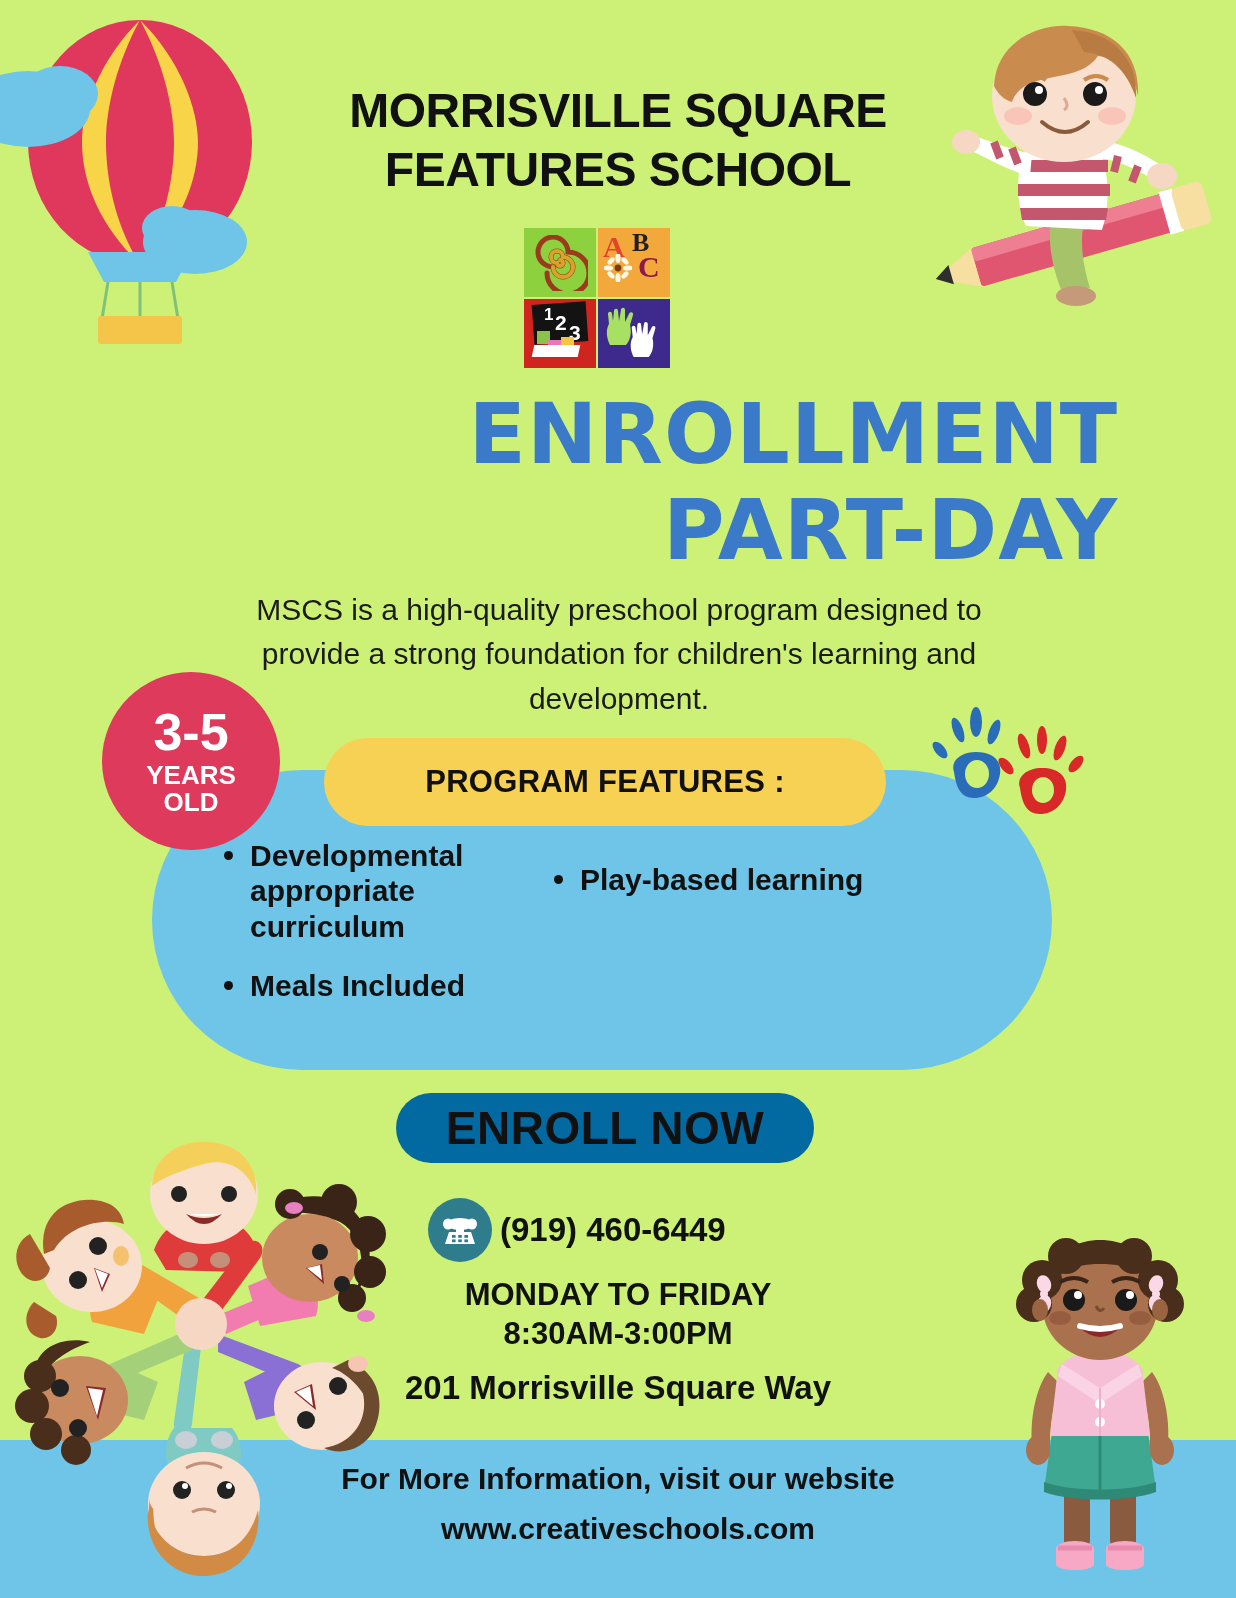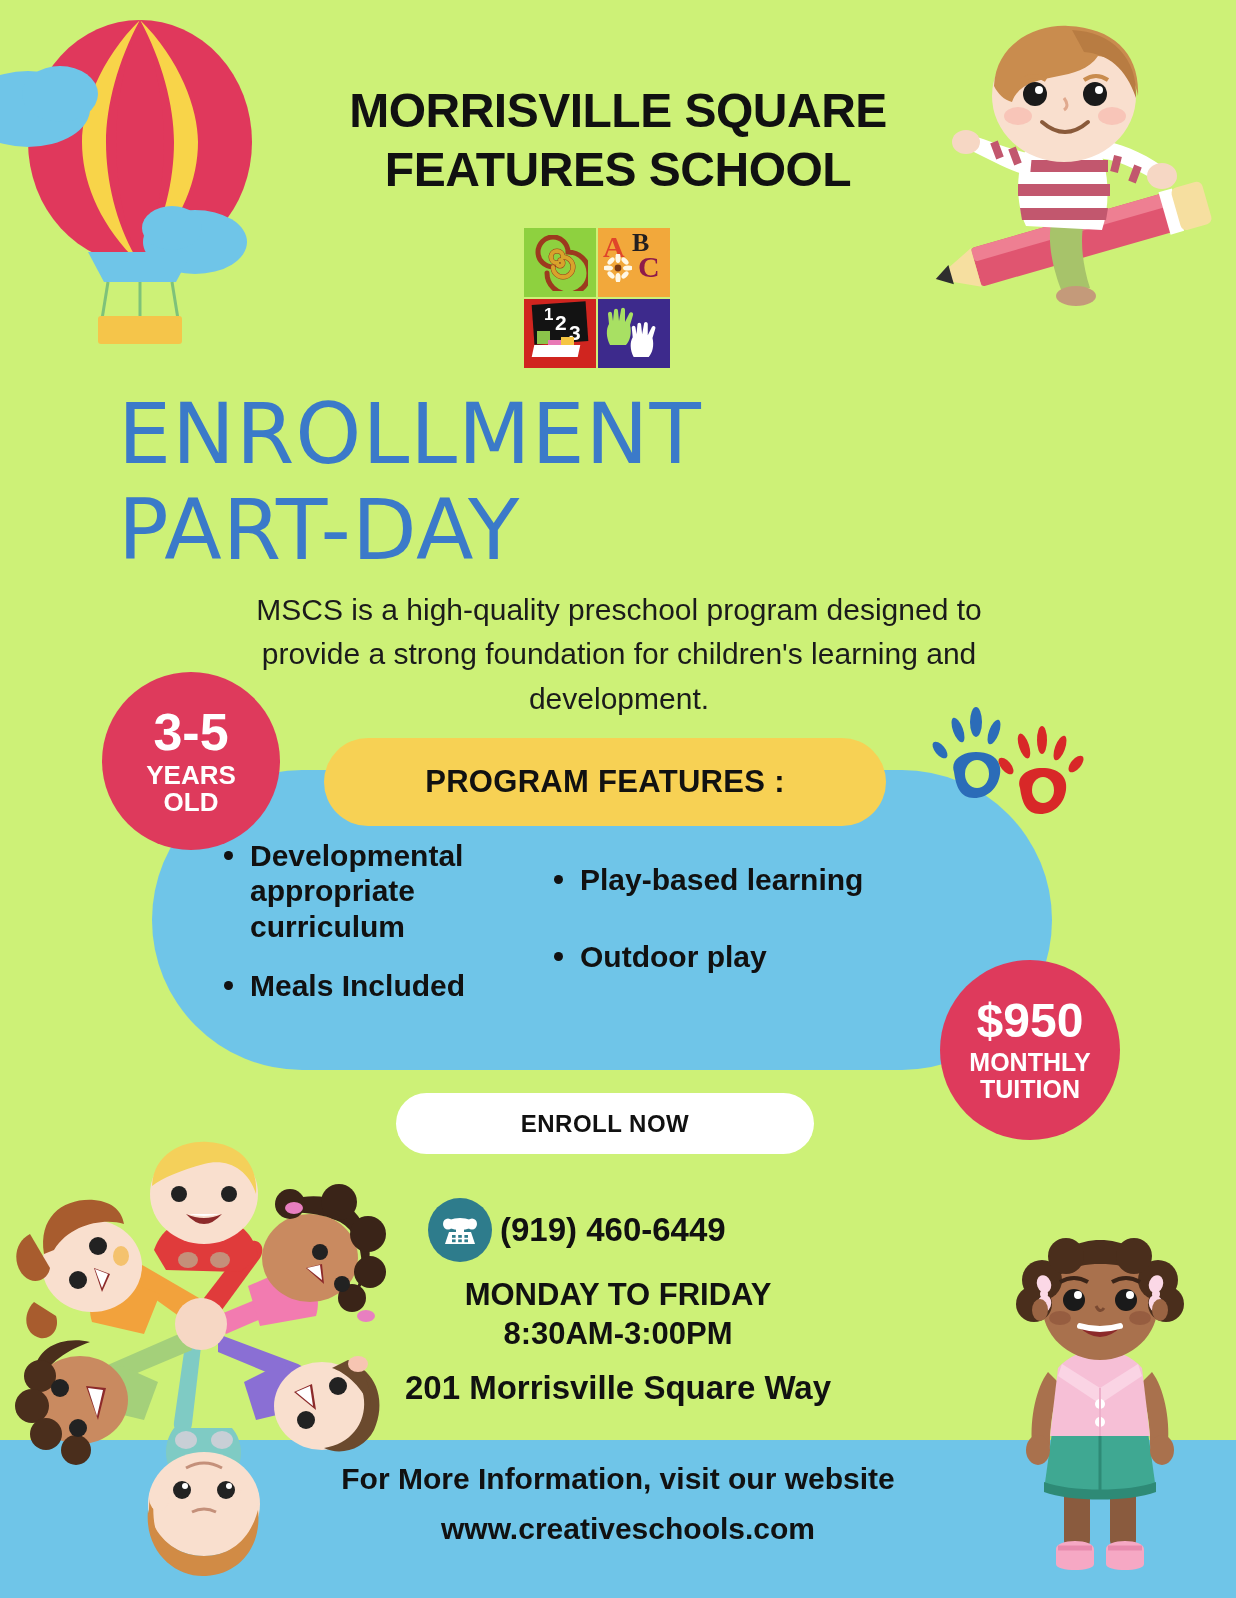--- a/index.html
+++ b/index.html
@@ -63,23 +63,23 @@
   .cube.g{left:13px;top:32px;background:#8BC34A;}
   .cube.p{left:24px;top:41px;background:#E879B5;}
   .cube.y{left:37px;top:38px;background:#F5C542;}
   
   .hand{position:absolute;}
   .hand.green{left:6px;top:8px;}
   .hand.white{left:30px;top:22px;}
   
   .enroll-heading{
     position:absolute;left:118px;top:392px;width:1000px;
-    text-align:left;color:#3B7AC9;
+    text-align:right;color:#3B7AC9;
     font-family:"DejaVu Sans", sans-serif;
-    font-weight:normal;font-size:84px;line-height:1.0;
+    font-weight:bold;font-size:84px;line-height:1.0;
     letter-spacing:1px;
     text-transform:uppercase;
   }
   .enroll-heading .l2{display:block;margin-top:12px;}
   
   .description{
     position:absolute;left:228px;top:588px;width:782px;
     text-align:center;color:#1b1b1b;
     font-size:30px;line-height:1.48;
   }
@@ -119,24 +119,24 @@
   .tuition-badge{
     position:absolute;left:940px;top:960px;width:180px;height:180px;
     background:#DE3A5C;border-radius:50%;
     display:flex;flex-direction:column;align-items:center;justify-content:center;
     color:#ffffff;text-align:center;
   }
   .tuition-badge .big{font-size:48px;font-weight:bold;line-height:1;}
   .tuition-badge .sm{font-size:25px;font-weight:bold;line-height:1.08;margin-top:4px;}
   
   .enroll-btn{
-    position:absolute;left:396px;top:1093px;width:418px;height:61px;
-    background:#ffffff;border-radius:35px;
+    position:absolute;left:396px;top:1093px;width:418px;height:70px;
+    background:#0369a1;border-radius:35px;
     display:flex;align-items:center;justify-content:center;
-    font-size:24px;font-weight:bold;color:#111;letter-spacing:0.5px;
+    font-size:46px;font-weight:bold;color:#111;letter-spacing:0.5px;
   }
   
   .phone-row{
     position:absolute;left:428px;top:1198px;
     display:flex;align-items:center;gap:8px;
   }
   .phone-icon{
     width:64px;height:64px;border-radius:50%;background:#2E7C8C;
     display:flex;align-items:center;justify-content:center;
   }
@@ -300,21 +300,20 @@
   </div>
 
   <div class="features-title">PROGRAM FEATURES :</div>
 
   <div class="feat-col left">
     <div class="feat-item">Developmental appropriate curriculum</div>
     <div class="feat-item">Meals Included</div>
   </div>
   <div class="feat-col right">
     <div class="feat-item">Play-based learning</div>
-    <div class="feat-item">Outdoor play</div>
   </div>
 
   <svg class="handprints" viewBox="0 0 160 130" xmlns="http://www.w3.org/2000/svg">
     <g fill="#2B6CB8">
       <ellipse cx="12" cy="52" rx="5" ry="10" transform="rotate(-40 12 52)"></ellipse>
       <ellipse cx="30" cy="32" rx="5" ry="13" transform="rotate(-20 30 32)"></ellipse>
       <ellipse cx="48" cy="24" rx="6" ry="15"></ellipse>
       <ellipse cx="66" cy="34" rx="5" ry="13" transform="rotate(20 66 34)"></ellipse>
       <path d="M26 74 C22 62 34 54 48 54 C64 54 74 62 72 76 C70 90 60 100 46 100 C32 100 28 88 26 74 Z"></path>
     </g>
@@ -323,27 +322,20 @@
       <ellipse cx="78" cy="68" rx="5" ry="10" transform="rotate(-40 78 68)"></ellipse>
       <ellipse cx="96" cy="48" rx="5" ry="13" transform="rotate(-18 96 48)"></ellipse>
       <ellipse cx="114" cy="42" rx="5" ry="14"></ellipse>
       <ellipse cx="132" cy="50" rx="5" ry="13" transform="rotate(20 132 50)"></ellipse>
       <ellipse cx="148" cy="66" rx="5" ry="10" transform="rotate(40 148 66)"></ellipse>
       <path d="M92 90 C88 78 100 70 114 70 C130 70 140 78 138 92 C136 106 126 116 112 116 C98 116 94 104 92 90 Z"></path>
     </g>
     <ellipse cx="115" cy="92" rx="11" ry="13" fill="#CDF177"></ellipse>
   </svg>
 
-  <div class="tuition-badge">
-    <div class="big">$950</div>
-    <div class="sm">
-      <div>MONTHLY</div>
-      <div>TUITION</div>
-    </div>
-  </div>
 
   <div class="enroll-btn">ENROLL NOW</div>
 
   <div class="phone-row">
     <div class="phone-icon">
       <svg width="38" height="38" viewBox="0 0 38 38" xmlns="http://www.w3.org/2000/svg">
         <ellipse cx="19" cy="13" rx="14" ry="6" fill="#FFFFFF"></ellipse>
         <ellipse cx="7" cy="13" rx="5" ry="5.5" fill="#FFFFFF"></ellipse>
         <ellipse cx="31" cy="13" rx="5" ry="5.5" fill="#FFFFFF"></ellipse>
         <path d="M8 21 L30 21 L34 33 L4 33 Z" fill="#FFFFFF"></path>

